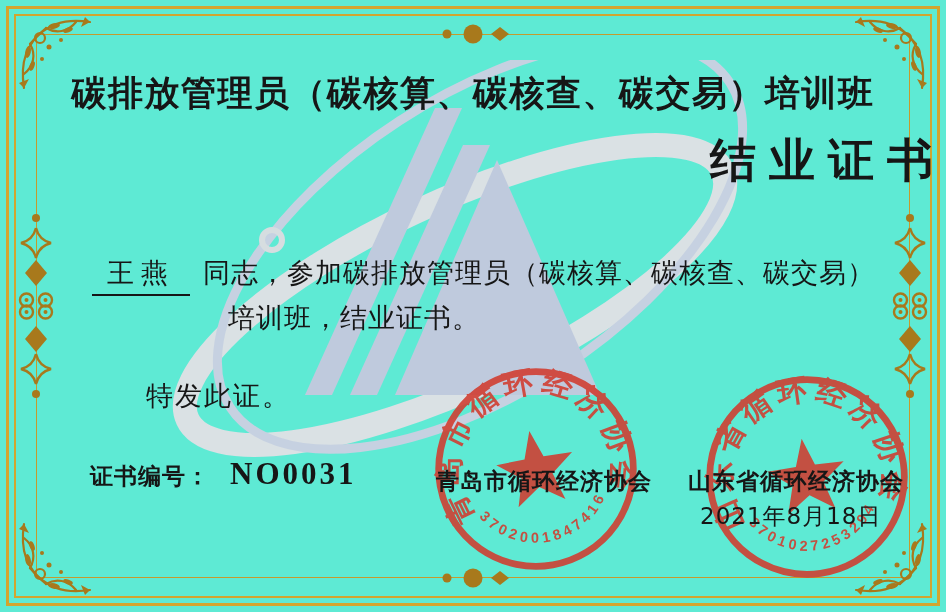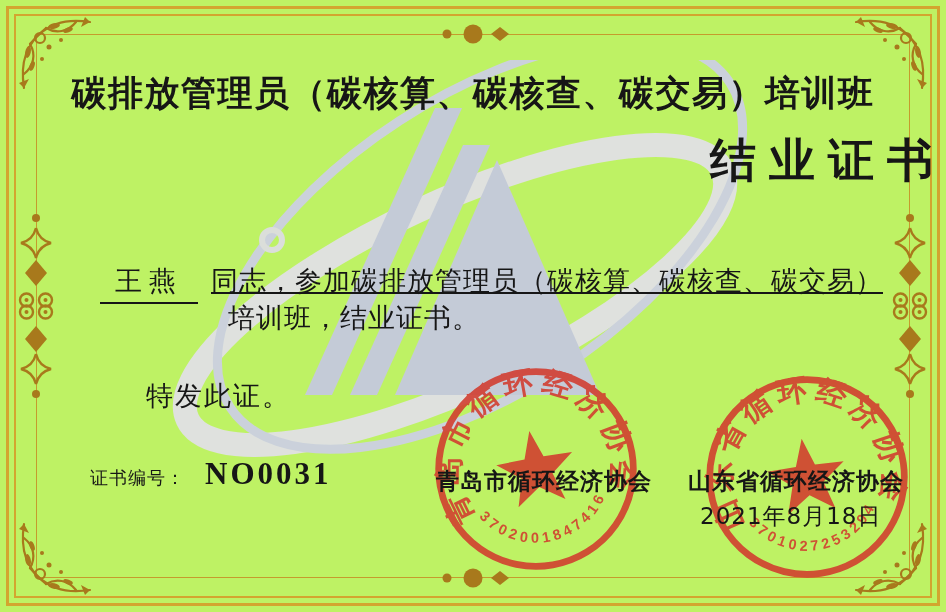--- a/index.html
+++ b/index.html
@@ -1,17 +1,17 @@
 <!DOCTYPE html>
 <html><head>
 <meta charset="utf-8">
 <style>
   html,body{margin:0;padding:0;background:#ffffff;}
   .cert{
-    position:relative;width:946px;height:612px;background:#bef264;
+    position:relative;width:946px;height:612px;background:#5eead4;
     overflow:hidden;font-family:"DejaVu Sans",sans-serif;color:#161616;
   }
   
   .border-a{position:absolute;inset:6px;border:3px solid #d3a52f;pointer-events:none;}
   .border-b{position:absolute;inset:14px;border:2px solid #d3a52f;pointer-events:none;}
   .border-c{position:absolute;left:36px;right:36px;top:34px;bottom:34px;border:1.6px solid #c59b2d;pointer-events:none;}
   .orn{position:absolute;color:#a8791c;z-index:2;}
   .corner-tl{left:16px;top:14px;}
   .corner-tr{left:850px;top:14px;transform:scaleX(-1);}
   .corner-bl{left:16px;top:518px;transform:scaleY(-1);}
@@ -24,27 +24,27 @@
   .watermark{position:absolute;left:150px;top:60px;z-index:1;opacity:.95;}
   .wm-stripe{fill:#c5c9de;}
   .orbit-grey{fill:none;stroke:#e1e1e5;stroke-width:24;}
   .orbit-blue{fill:none;stroke:#ccd0e2;stroke-width:9;}
   .orbit-dot{fill:none;stroke:#dddde1;stroke-width:6;}
   
   .title{position:absolute;left:0;right:0;top:70px;margin:0;text-align:center;
     font-size:35px;font-weight:900;letter-spacing:1.5px;z-index:5;}
   .subtitle{position:absolute;left:0;right:0;top:130px;margin:0;text-align:right;
     font-size:46px;font-weight:900;letter-spacing:13px;z-index:5;}
-  .body-line1{position:absolute;left:88px;top:251px;margin:12px;font-size:27px;letter-spacing:1px;z-index:5;text-decoration:underline;}
+  .body-line1{position:absolute;left:88px;top:251px;margin:4px;font-size:27px;letter-spacing:1px;z-index:5;}
   .recipient{display:inline-block;border-bottom:2.5px solid #161616;
     padding:0 15px 3px;margin-right:13px;letter-spacing:7px;}
   .body-line2{position:absolute;left:228px;top:300px;margin:0;font-size:27px;letter-spacing:1px;z-index:5;}
   .issue-line{position:absolute;left:130px;top:362px;margin:16px;font-size:27px;letter-spacing:2px;z-index:5;}
   .serial{position:absolute;left:90px;top:456px;margin:0;display:flex;align-items:baseline;z-index:5;}
-  .serial-label{font-size:18px;font-weight:400;letter-spacing:1px;}
+  .serial-label{font-size:23px;font-weight:700;letter-spacing:1px;}
   .serial-num{font-family:"Liberation Serif",serif;font-size:31px;font-weight:700;letter-spacing:3px;margin-left:20px;}
   .issuers{position:absolute;left:436px;top:466px;display:flex;gap:36px;
     font-size:23px;font-weight:700;letter-spacing:1px;z-index:6;}
   .issue-date{position:absolute;left:700px;top:501px;font-size:23px;font-weight:400;letter-spacing:1px;z-index:6;}
   
   .seal{position:absolute;width:212px;height:212px;color:#d23b2e;opacity:.88;z-index:4;}
   .seal-left{left:430px;top:363px;transform:rotate(-10deg);}
   .seal-right{left:701px;top:371px;transform:rotate(-8deg);}
   .seal-ring{fill:none;stroke:currentColor;stroke-width:7;}
   .seal-star{fill:currentColor;}

